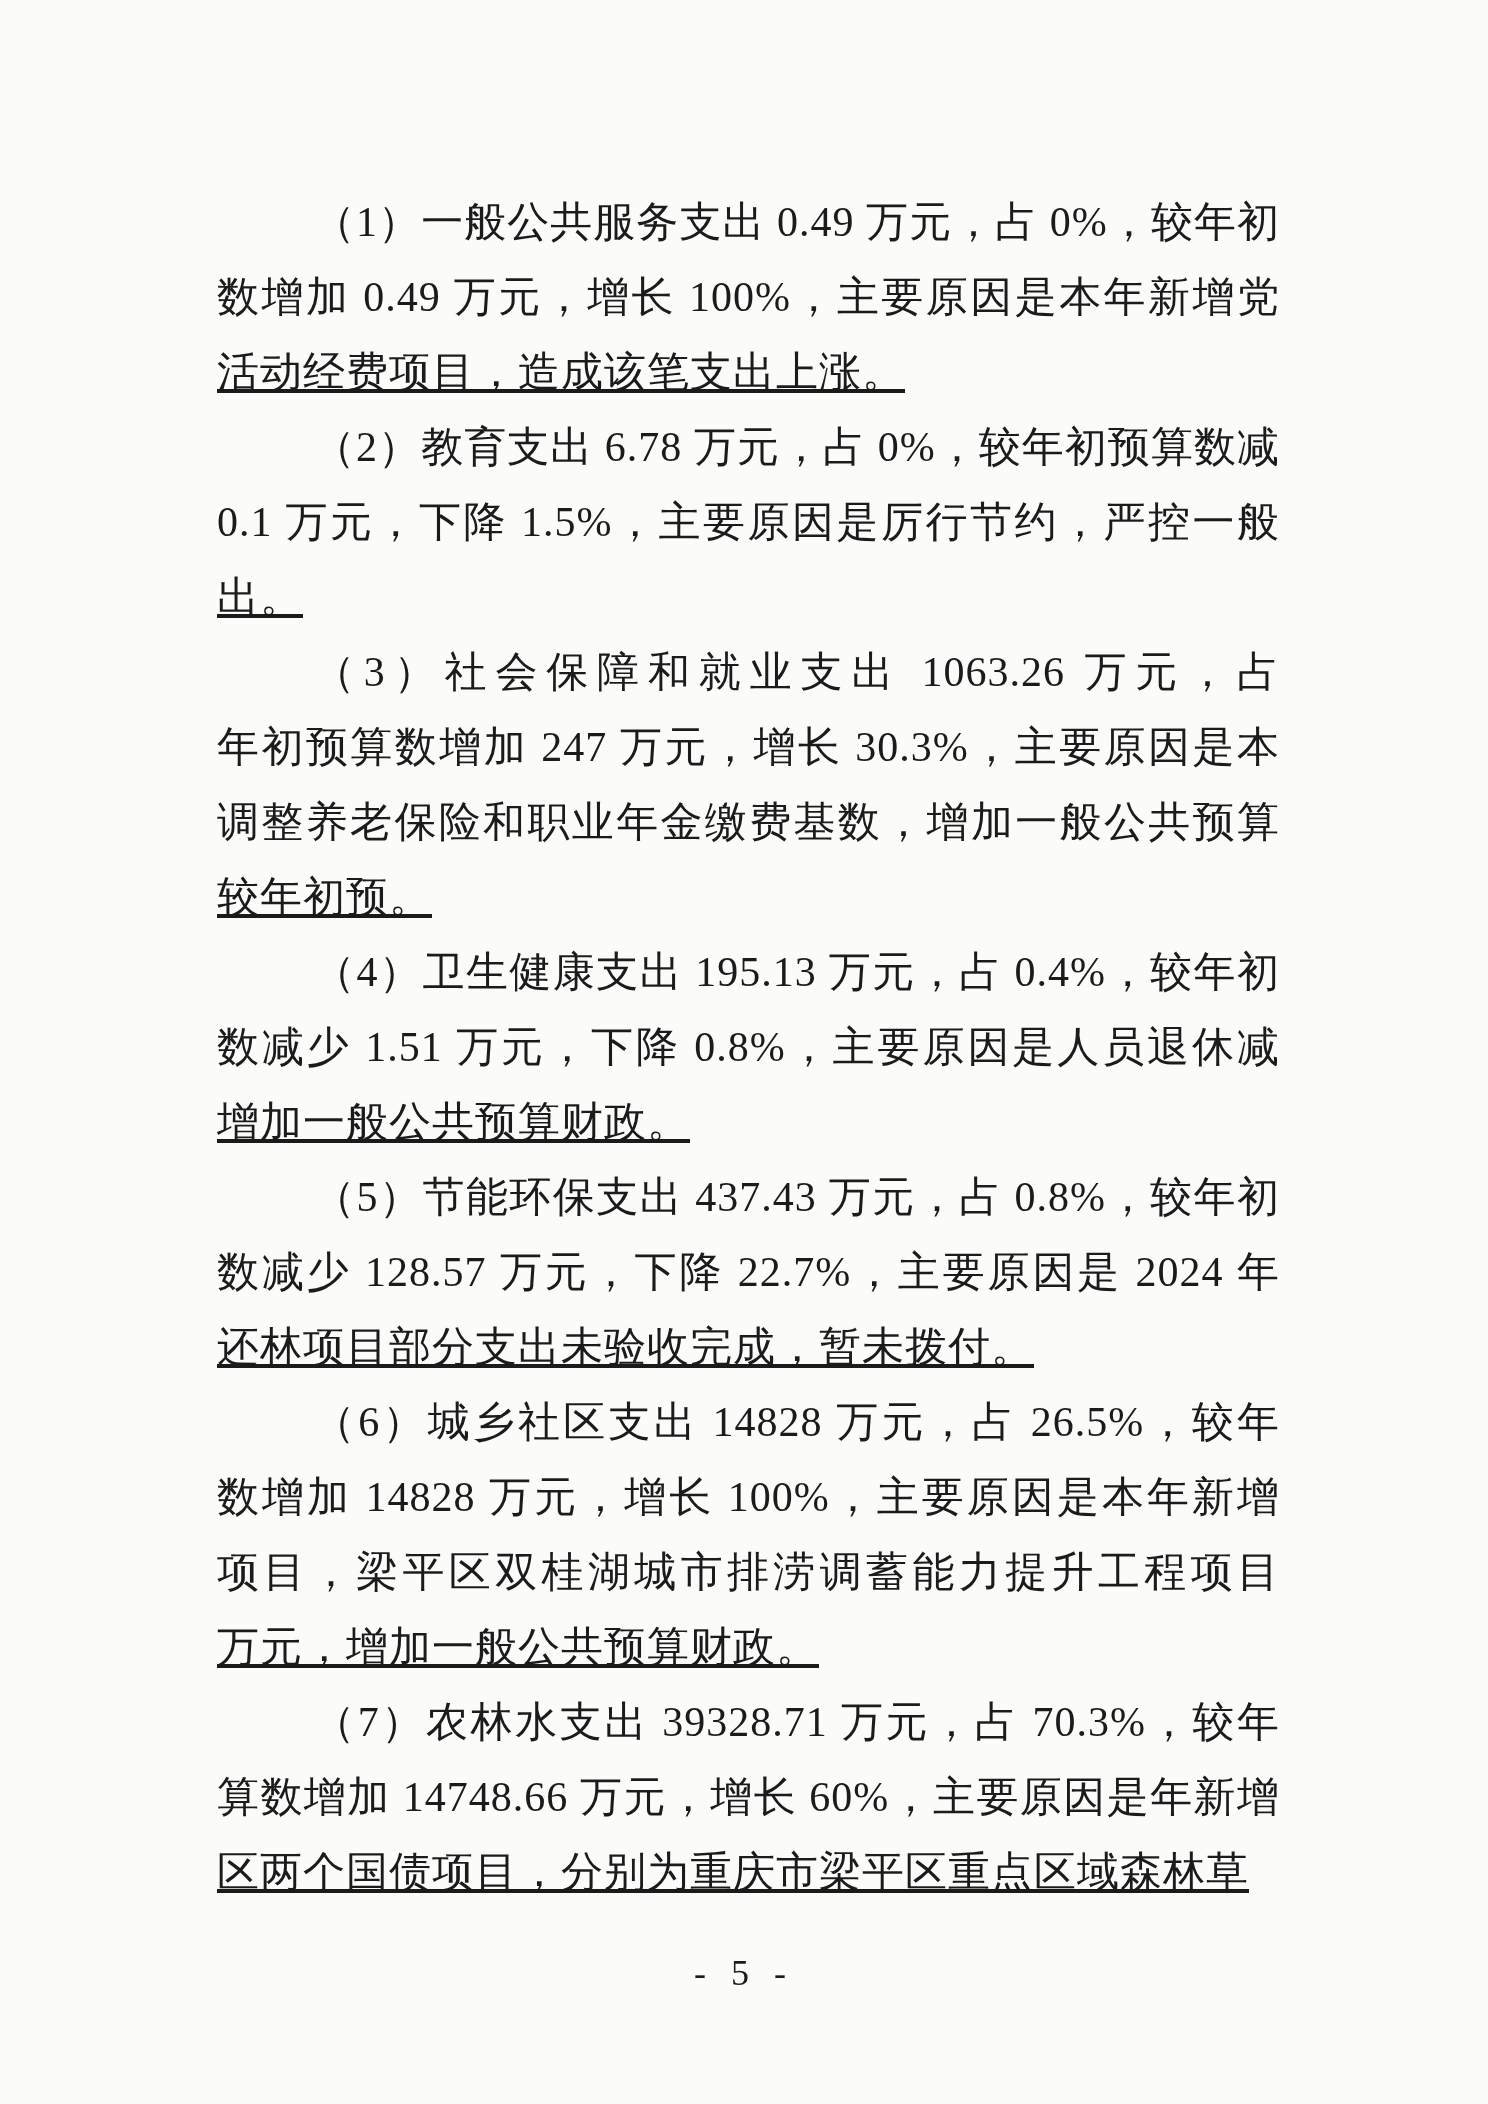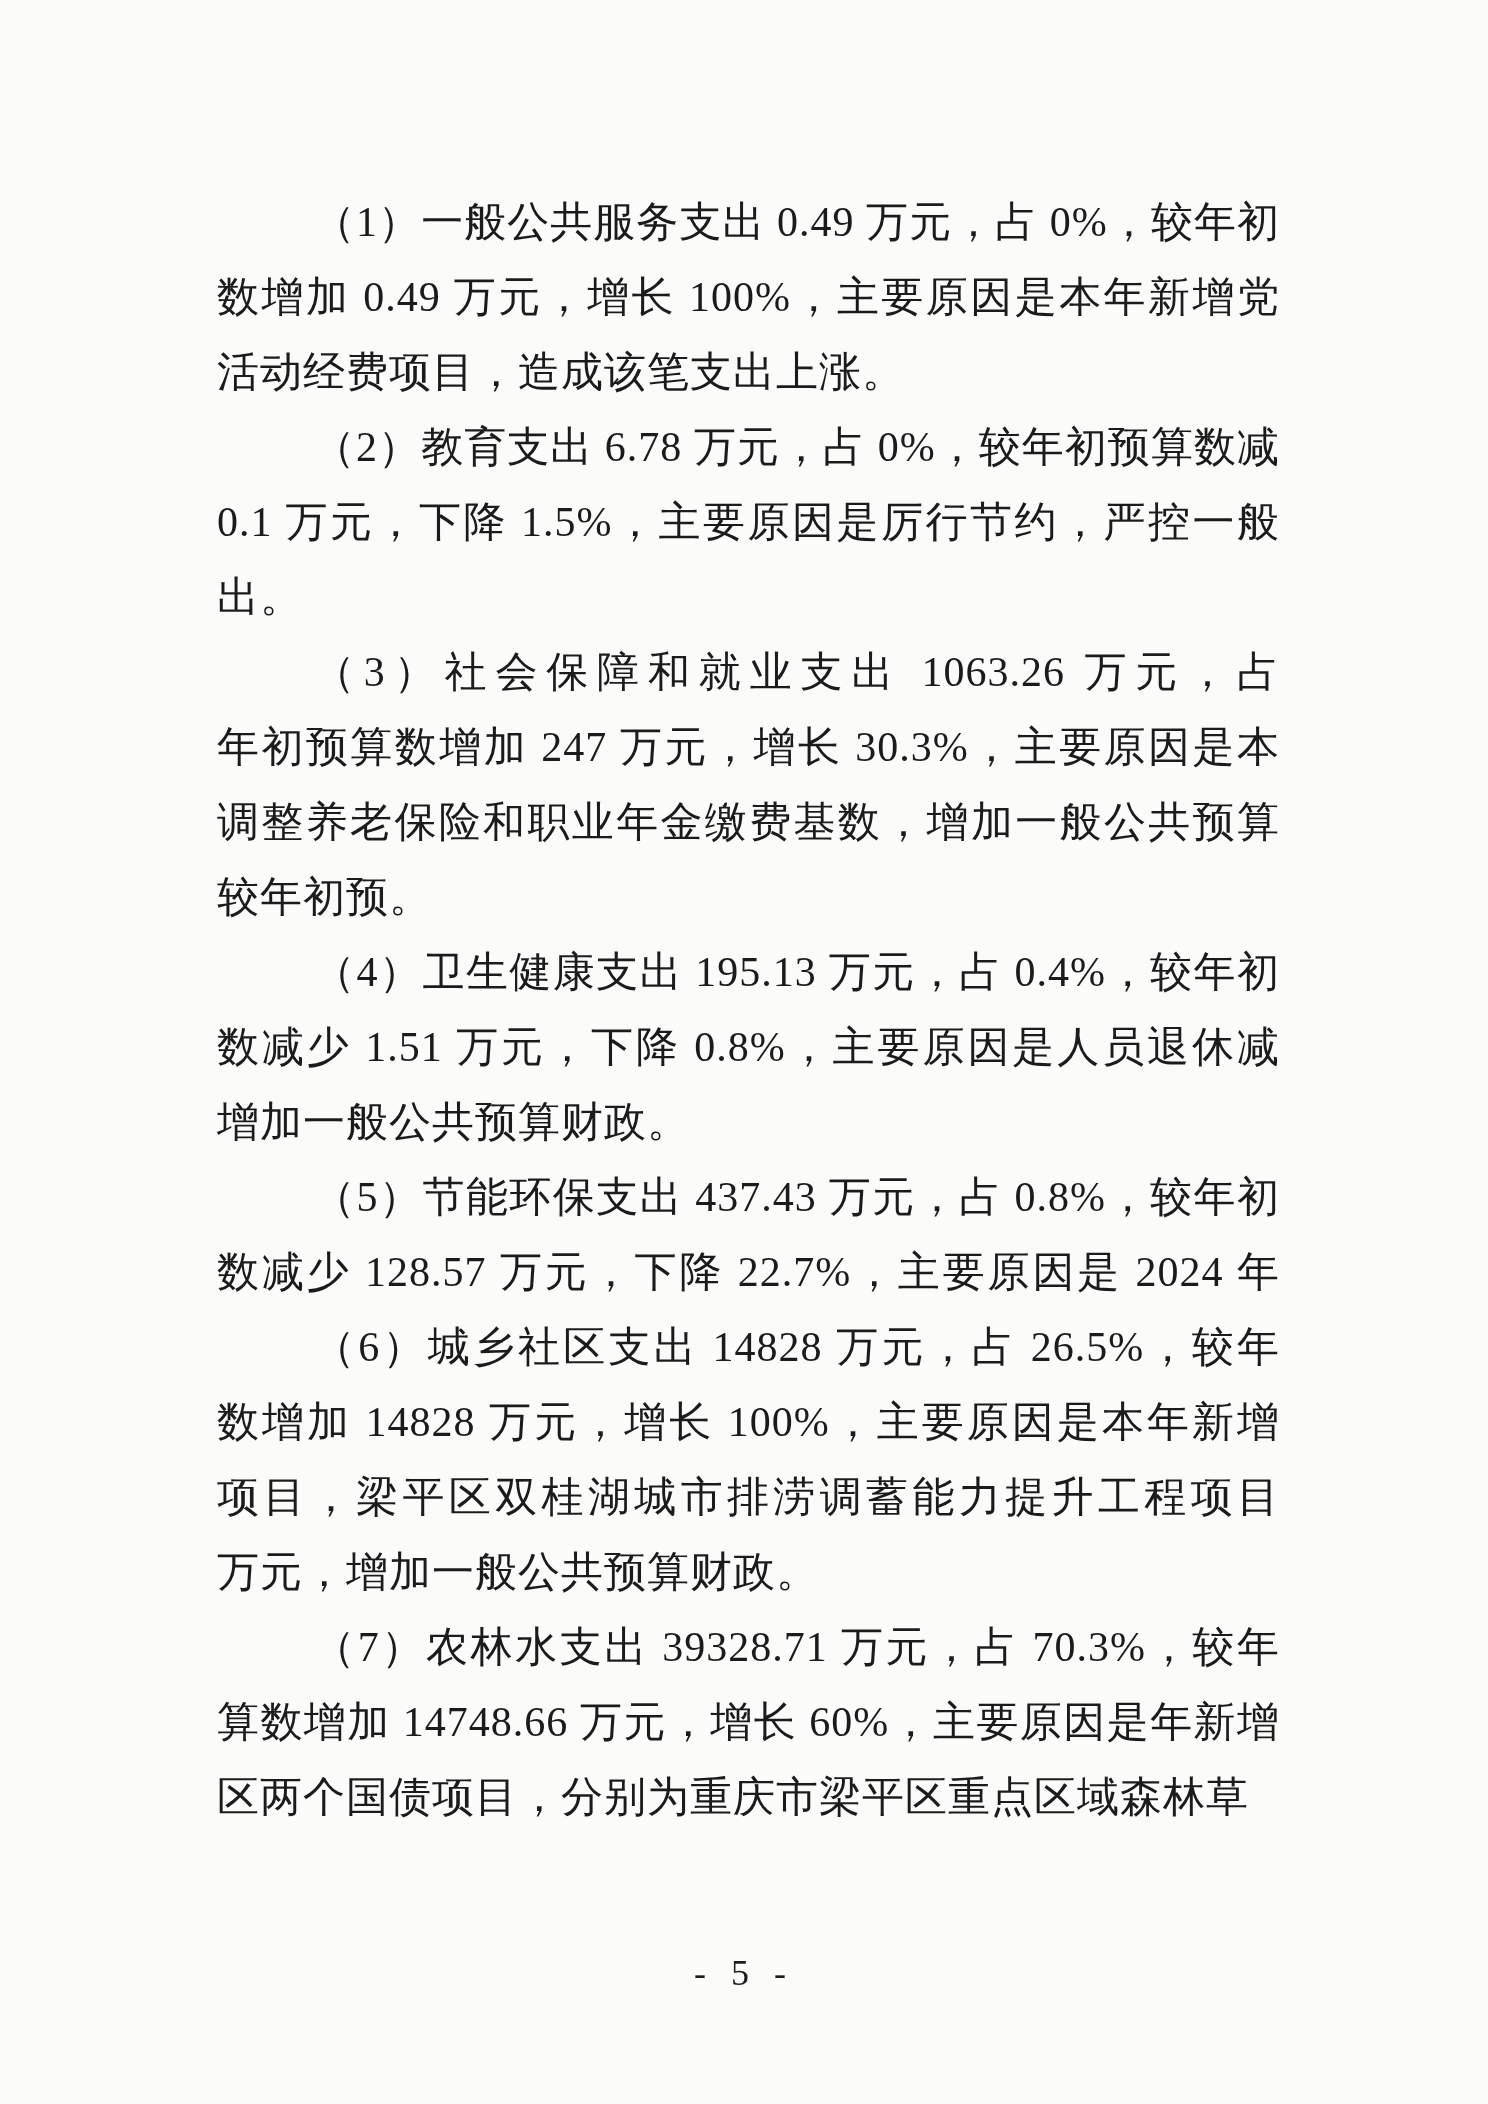--- a/index.html
+++ b/index.html
@@ -35,20 +35,21 @@
     overflow: hidden;
     text-align: justify;
     text-align-last: justify;
   }
   .line.first {
     padding-left: 96px;
   }
   .line.last {
     text-align: left;
     text-align-last: left;
+    text-decoration: underline;
   }
   .footer {
     position: absolute;
     top: 1948px;
     left: 0;
     width: 100%;
     height: 50px;
     line-height: 50px;
     text-align: center;
     font-size: 36px;
@@ -78,20 +79,21 @@
         <div class="line last">较年初预。</div>
       </div>
       <div class="paragraph">
         <div class="line first">（4）卫生健康支出 195.13 万元，占 0.4%，较年初预算</div>
         <div class="line">数减少 1.51 万元，下降 0.8%，主要原因是人员退休减少造</div>
         <div class="line last">增加一般公共预算财政。</div>
       </div>
       <div class="paragraph">
         <div class="line first">（5）节能环保支出 437.43 万元，占 0.8%，较年初预算</div>
         <div class="line">数减少 128.57 万元，下降 22.7%，主要原因是 2024 年退耕</div>
+        <div class="line last">还林项目部分支出未验收完成，暂未拨付。</div>
       </div>
       <div class="paragraph">
         <div class="line first">（6）城乡社区支出 14828 万元，占 26.5%，较年初预算</div>
         <div class="line">数增加 14828 万元，增长 100%，主要原因是本年新增国债</div>
         <div class="line">项目，梁平区双桂湖城市排涝调蓄能力提升工程项目 14828</div>
         <div class="line last">万元，增加一般公共预算财政。</div>
       </div>
       <div class="paragraph">
         <div class="line first">（7）农林水支出 39328.71 万元，占 70.3%，较年初预</div>
         <div class="line">算数增加 14748.66 万元，增长 60%，主要原因是年新增梁平</div>

